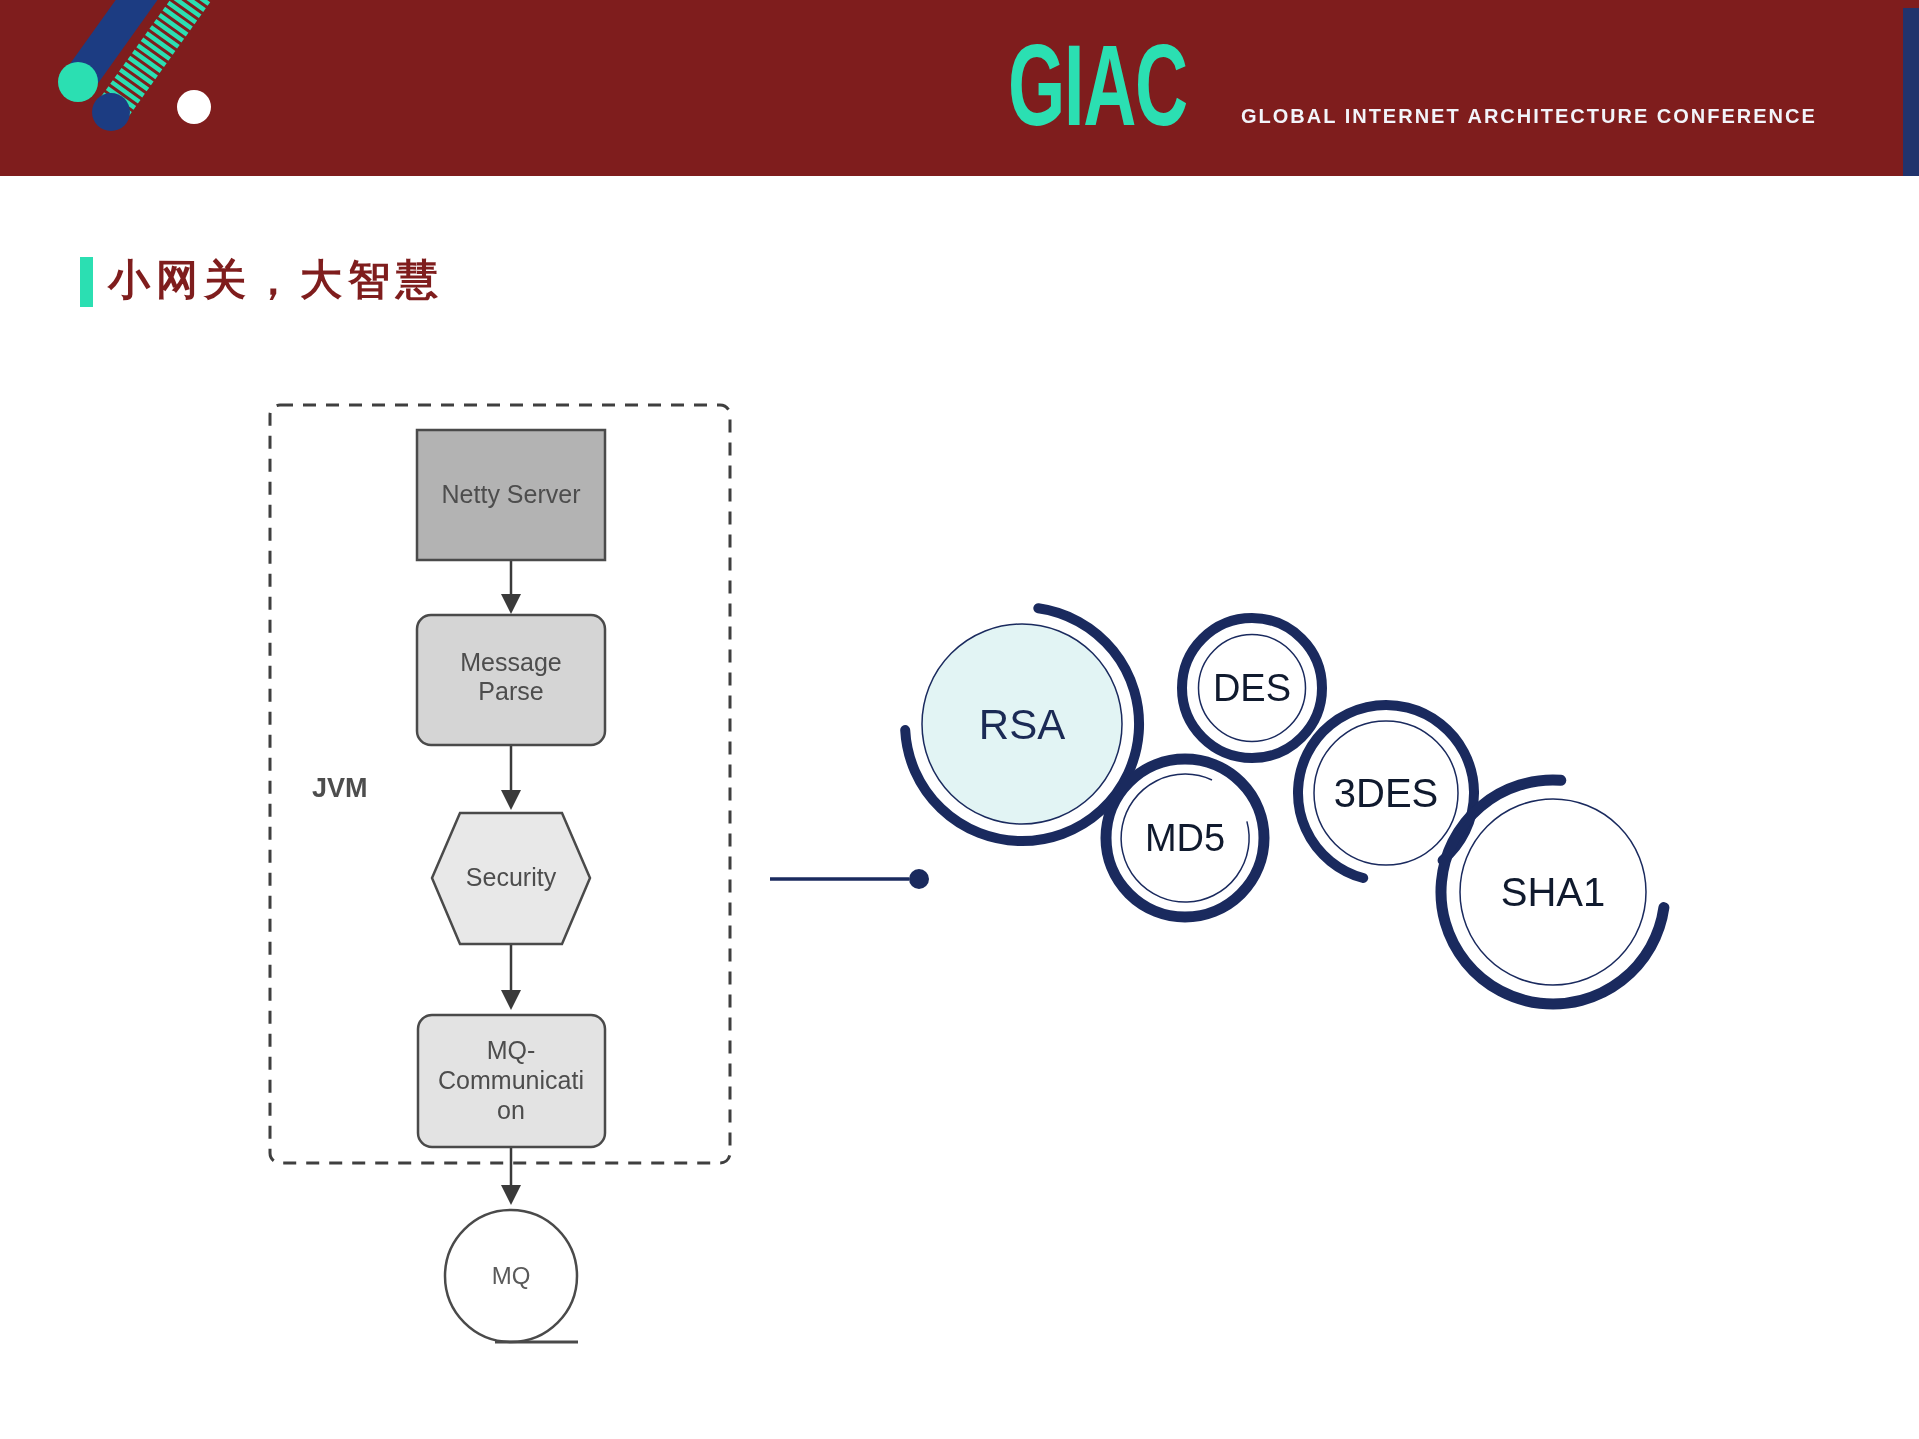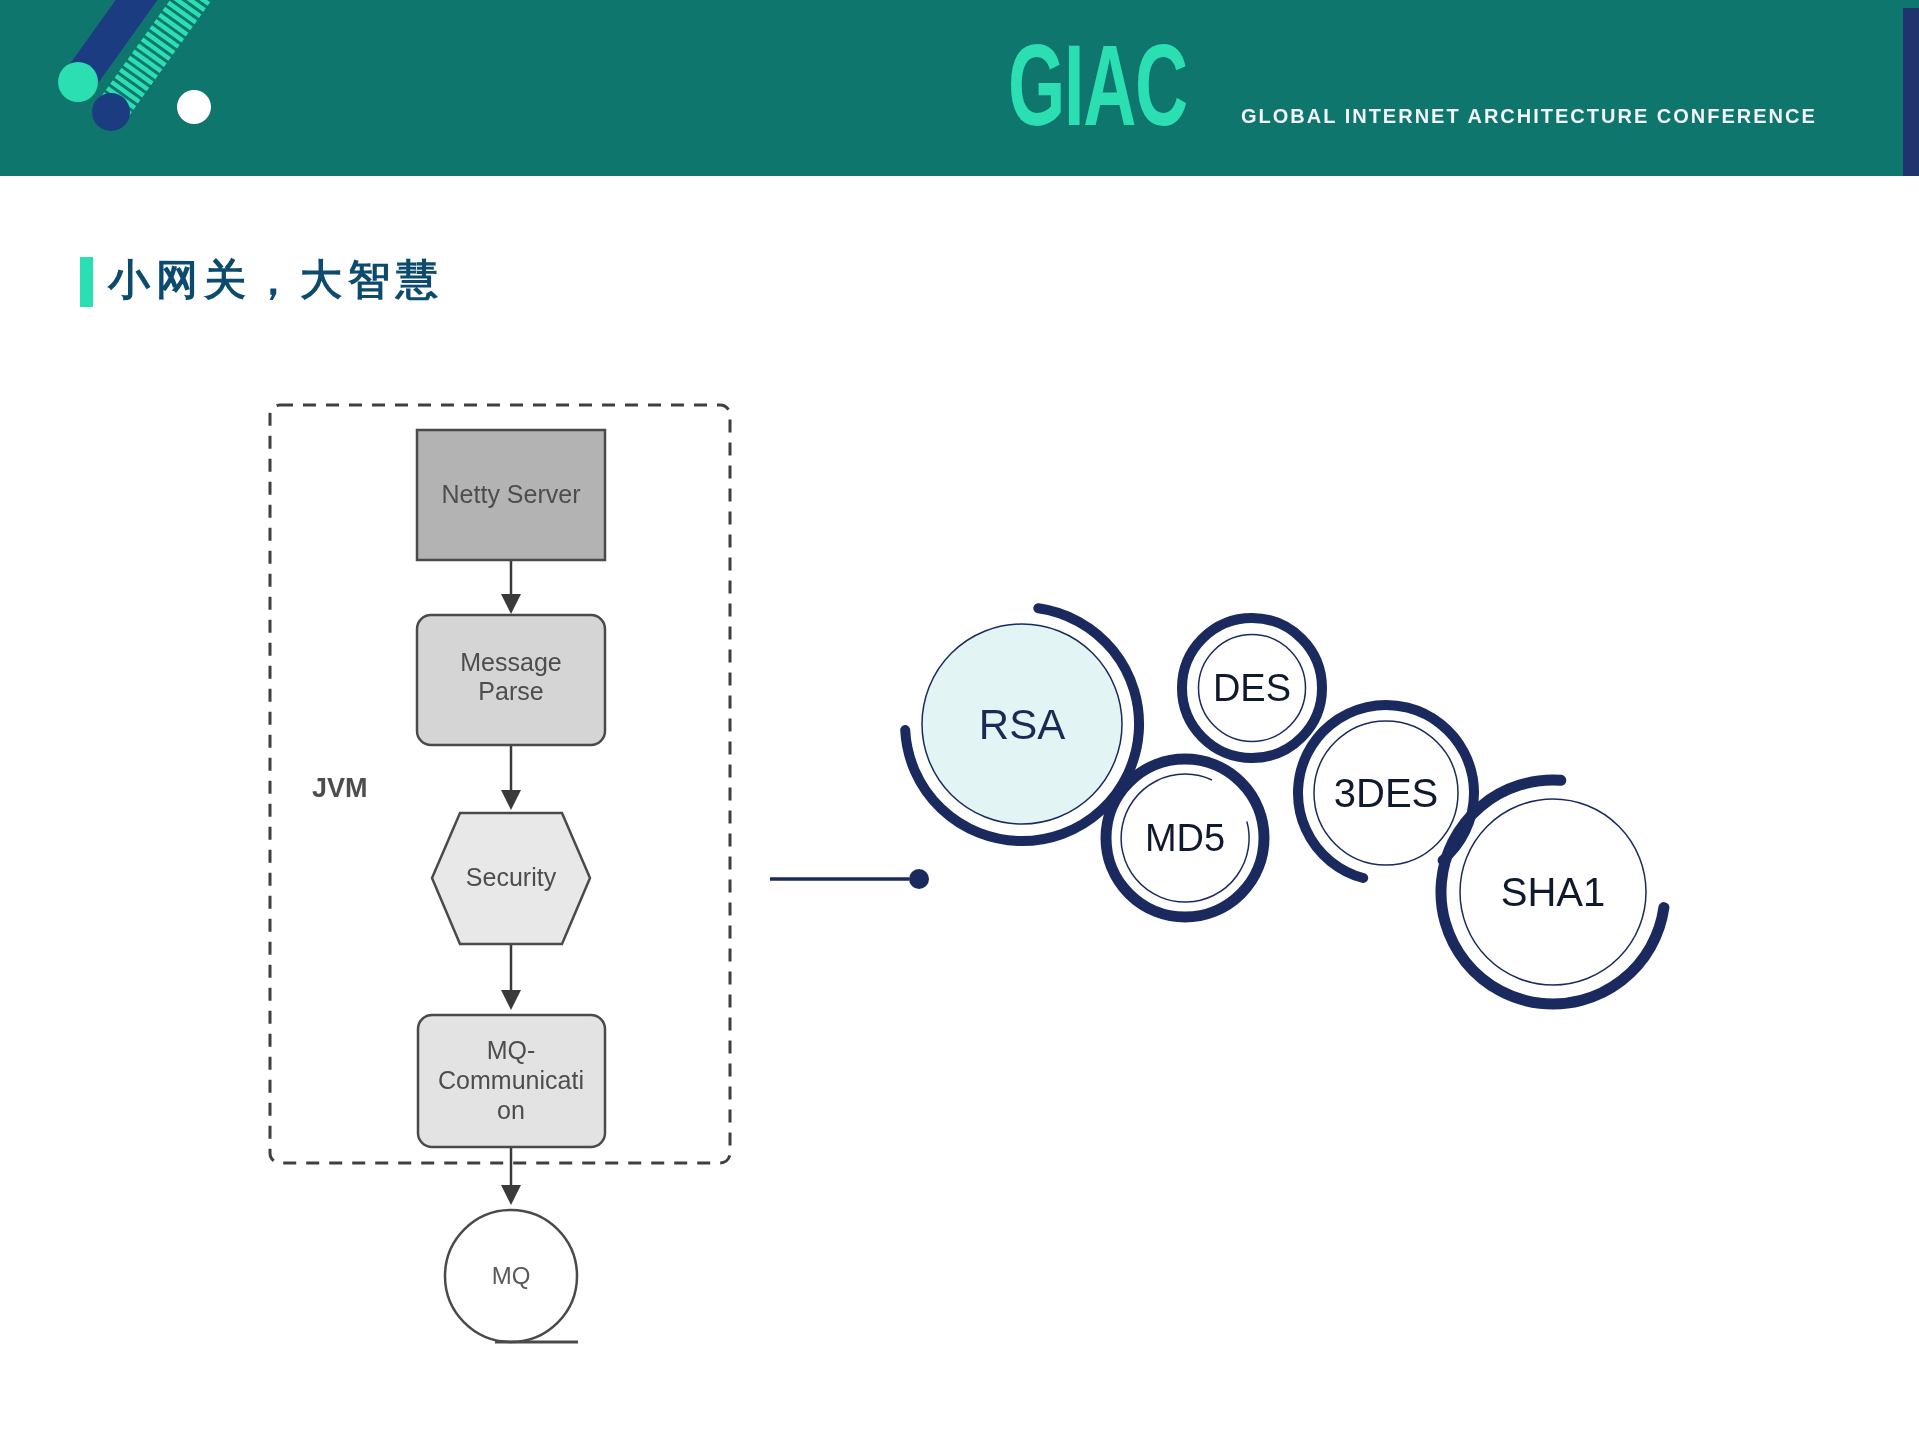--- a/index.html
+++ b/index.html
@@ -1,34 +1,34 @@
 <!DOCTYPE html>
 <html><head>
 <meta charset="utf-8">
 <style>
   html,body{margin:0;padding:0;background:#ffffff;}
   body{width:1919px;height:1439px;position:relative;overflow:hidden;
        font-family:"Liberation Sans","DejaVu Sans",sans-serif;}
 
   
-  .header{position:absolute;left:0;top:0;width:1919px;height:176px;background:#0f766e;}
+  .header{position:absolute;left:0;top:0;width:1919px;height:176px;background:#7f1d1d;}
   .logo{position:absolute;left:0;top:0;}
   .brand{position:absolute;left:1008px;top:28px;font-size:115px;line-height:1;
          font-weight:bold;color:#2BDFB2;letter-spacing:-2px;
          transform:scaleX(0.64);transform-origin:left top;white-space:nowrap;}
   .zh{position:absolute;left:1240px;top:46px;font-size:47px;line-height:1;
       font-weight:bold;color:#ffffff;letter-spacing:20px;white-space:nowrap;}
   .en{position:absolute;left:1241px;top:106px;font-size:20px;line-height:1;
       font-weight:bold;color:#f2f4fa;letter-spacing:2px;white-space:nowrap;}
   .edge-strip{position:absolute;left:1903px;top:8px;width:16px;height:168px;background:#21336c;}
 
   
   .accent-bar{position:absolute;left:80px;top:257px;width:13px;height:50px;background:#2BDFB2;}
   .slide-title{position:absolute;left:108px;top:252px;margin:0;font-size:42px;line-height:56px;
-               font-weight:bold;color:#0c4a6e;letter-spacing:6px;white-space:nowrap;}
+               font-weight:bold;color:#7f1d1d;letter-spacing:6px;white-space:nowrap;}
 
   
   .stage{position:absolute;left:0;top:0;}
   .flow-label{font-family:"Liberation Sans","DejaVu Sans",sans-serif;font-size:25px;fill:#4d4d4d;}
   .flow-label-sm{font-family:"Liberation Sans","DejaVu Sans",sans-serif;font-size:24px;fill:#5a5a5a;}
   .jvm-label{font-family:"Liberation Sans","DejaVu Sans",sans-serif;font-size:27px;font-weight:bold;fill:#4d4d4d;}
   .algo-label{font-family:"Liberation Sans","DejaVu Sans",sans-serif;fill:#101A2E;}
   .rsa-label{font-family:"Liberation Sans","DejaVu Sans",sans-serif;fill:#1B2A55;}
   text{user-select:none;}
 </style>

